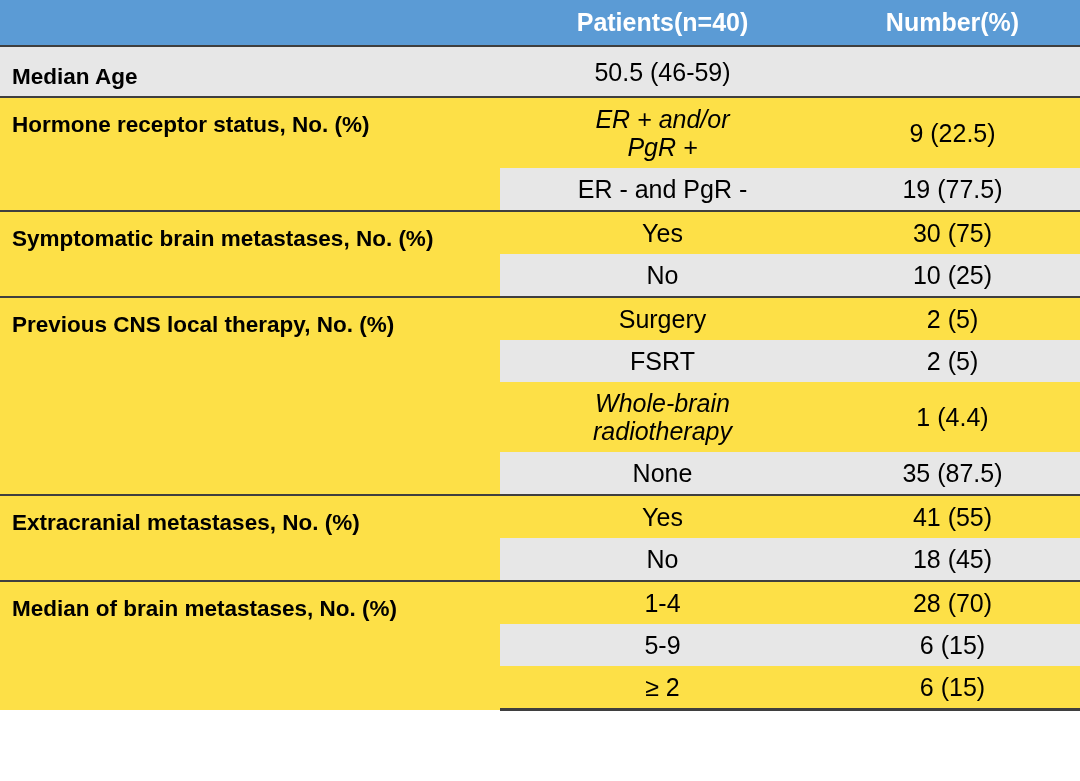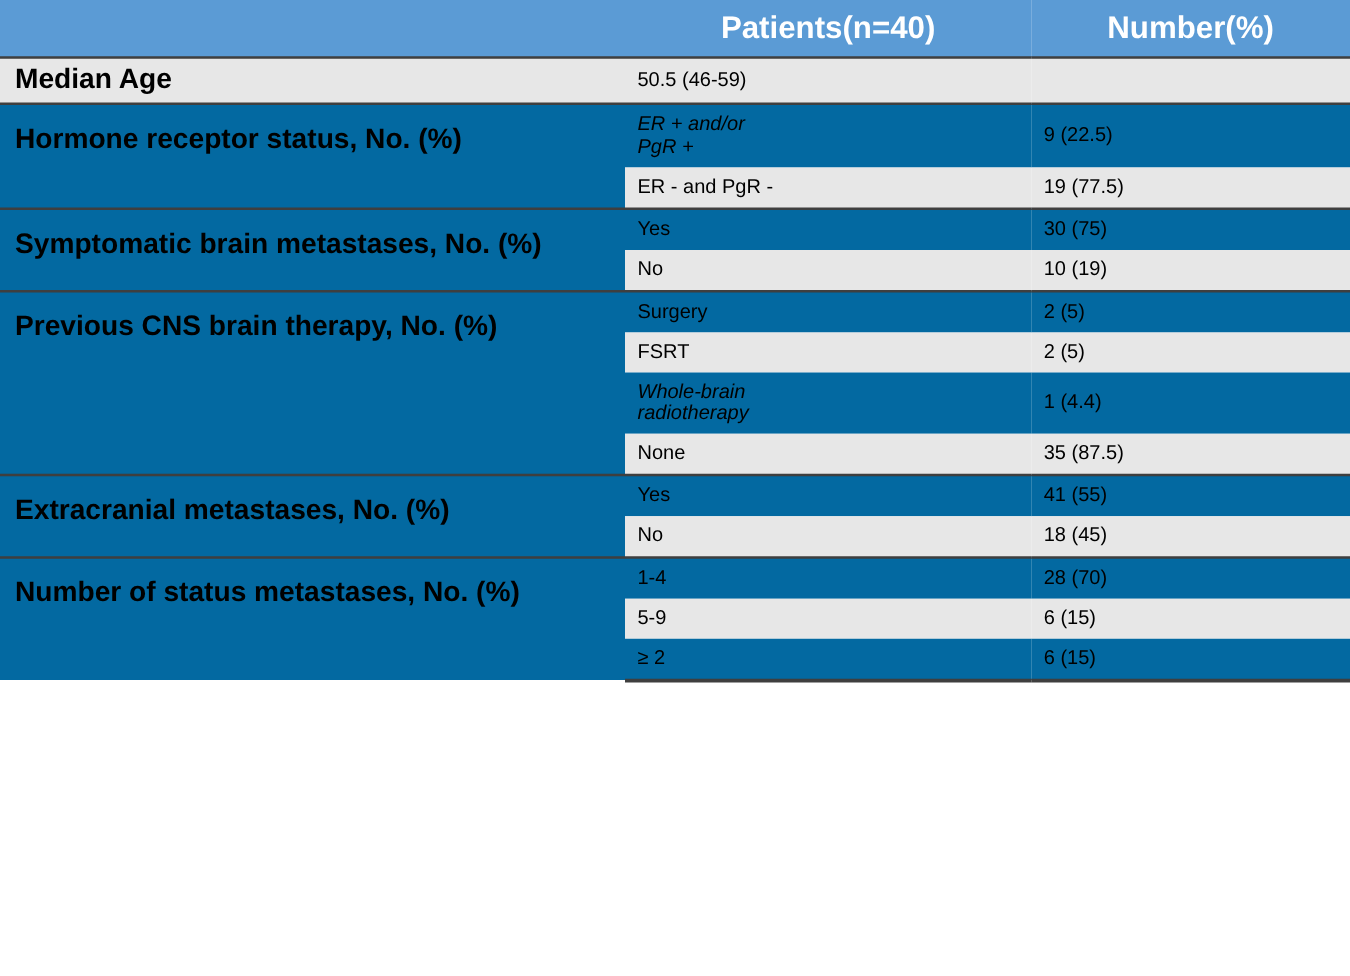--- a/index.html
+++ b/index.html
@@ -36,41 +36,42 @@
     padding: 8px 10px;
     text-align: center;
     vertical-align: middle;
     border: none;
   }
   thead th.head-blank {
     text-align: left;
   }
 
   tbody td {
-    font-size: 16px;
+    font-size: 25px;
     padding: 7px 10px;
     vertical-align: middle;
+    text-align: center;
     border: none;
     line-height: 1.12;
   }
   tbody td.label {
     text-align: left;
     font-weight: bold;
     font-size: 22.5px;
     vertical-align: top;
     padding-top: 14px;
     padding-left: 12px;
   }
   tbody td.label.mid {
     vertical-align: middle;
-    padding-top: 3px;
+    padding-top: 17px;
   }
   
   tr.band td { background: #e7e7e7; }
-  tr.plain td { background: #0369a1; }
+  tr.plain td { background: #fde047; }
 
   
   tr.group-start > td {
     border-top: 2px solid #3f3f3f;
   }
   tr.head-rule > th {
     border-bottom: 2px solid #3f3f3f;
   }
   tbody tr.last-row > td {
     border-bottom: 3px solid #3f3f3f;
@@ -112,24 +113,24 @@
           <td><span class="">ER - and PgR -</span></td>
           <td><span class="">19 (77.5)</span></td>
         </tr>
         <tr class="plain group-start">
           <td class="label" rowspan="2">Symptomatic brain metastases, No. (%)</td>
           <td><span class="">Yes</span></td>
           <td><span class="">30 (75)</span></td>
         </tr>
         <tr class="band">
           <td><span class="">No</span></td>
-          <td><span class="">10 (19)</span></td>
+          <td><span class="">10 (25)</span></td>
         </tr>
         <tr class="plain group-start">
-          <td class="label" rowspan="4">Previous CNS brain therapy, No. (%)</td>
+          <td class="label" rowspan="4">Previous CNS local therapy, No. (%)</td>
           <td><span class="">Surgery</span></td>
           <td><span class="">2 (5)</span></td>
         </tr>
         <tr class="band">
           <td><span class="">FSRT</span></td>
           <td><span class="">2 (5)</span></td>
         </tr>
         <tr class="plain">
           <td>
             <span class="two-line">Whole-brain</span>
@@ -144,21 +145,21 @@
         <tr class="plain group-start">
           <td class="label" rowspan="2">Extracranial metastases, No. (%)</td>
           <td><span class="">Yes</span></td>
           <td><span class="">41 (55)</span></td>
         </tr>
         <tr class="band">
           <td><span class="">No</span></td>
           <td><span class="">18 (45)</span></td>
         </tr>
         <tr class="plain group-start">
-          <td class="label" rowspan="3">Number of status metastases, No. (%)</td>
+          <td class="label" rowspan="3">Median of brain metastases, No. (%)</td>
           <td><span class="">1-4</span></td>
           <td><span class="">28 (70)</span></td>
         </tr>
         <tr class="band">
           <td><span class="">5-9</span></td>
           <td><span class="">6 (15)</span></td>
         </tr>
         <tr class="plain last-row">
           <td><span class="">≥ 2</span></td>
           <td><span class="">6 (15)</span></td>

